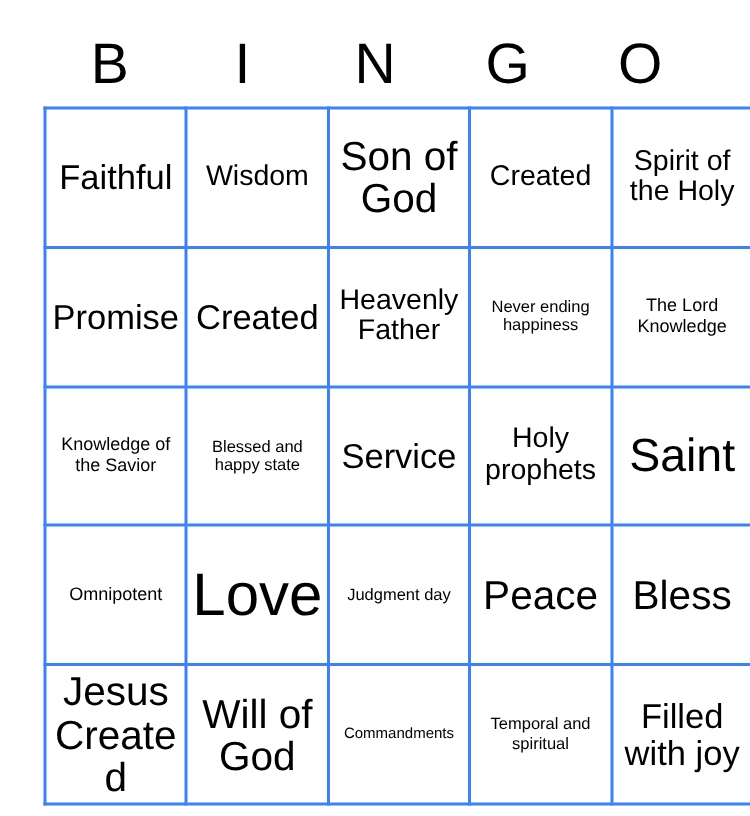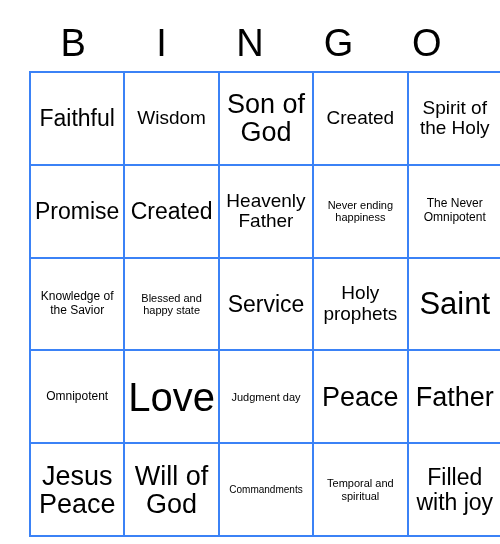--- a/index.html
+++ b/index.html
@@ -109,21 +109,21 @@
         <td>
             <span class="cell-text fs-xl">Created</span>
           </td>
         <td>
             <span class="cell-text fs-lg">Heavenly Father</span>
           </td>
         <td>
             <span class="cell-text fs-md">Never ending happiness</span>
           </td>
         <td>
-            <span class="cell-text fs-sm">The Never Omnipotent</span>
+            <span class="cell-text fs-sm">The Lord Knowledge</span>
           </td>
       </tr>
       <tr>
         <td>
             <span class="cell-text fs-sm">Knowledge of the Savior</span>
           </td>
         <td>
             <span class="cell-text fs-md">Blessed and happy state</span>
           </td>
         <td>
@@ -143,26 +143,26 @@
         <td>
             <span class="cell-text fs-4xl">Love</span>
           </td>
         <td>
             <span class="cell-text fs-md">Judgment day</span>
           </td>
         <td>
             <span class="cell-text fs-2xl">Peace</span>
           </td>
         <td>
-            <span class="cell-text fs-2xl">Father</span>
+            <span class="cell-text fs-2xl">Bless</span>
           </td>
       </tr>
       <tr>
         <td>
-            <span class="cell-text fs-2xl">Jesus Peace</span>
+            <span class="cell-text fs-2xl">Jesus Created</span>
           </td>
         <td>
             <span class="cell-text fs-2xl">Will of God</span>
           </td>
         <td>
             <span class="cell-text fs-xs">Commandments</span>
           </td>
         <td>
             <span class="cell-text fs-md">Temporal and spiritual</span>
           </td>

